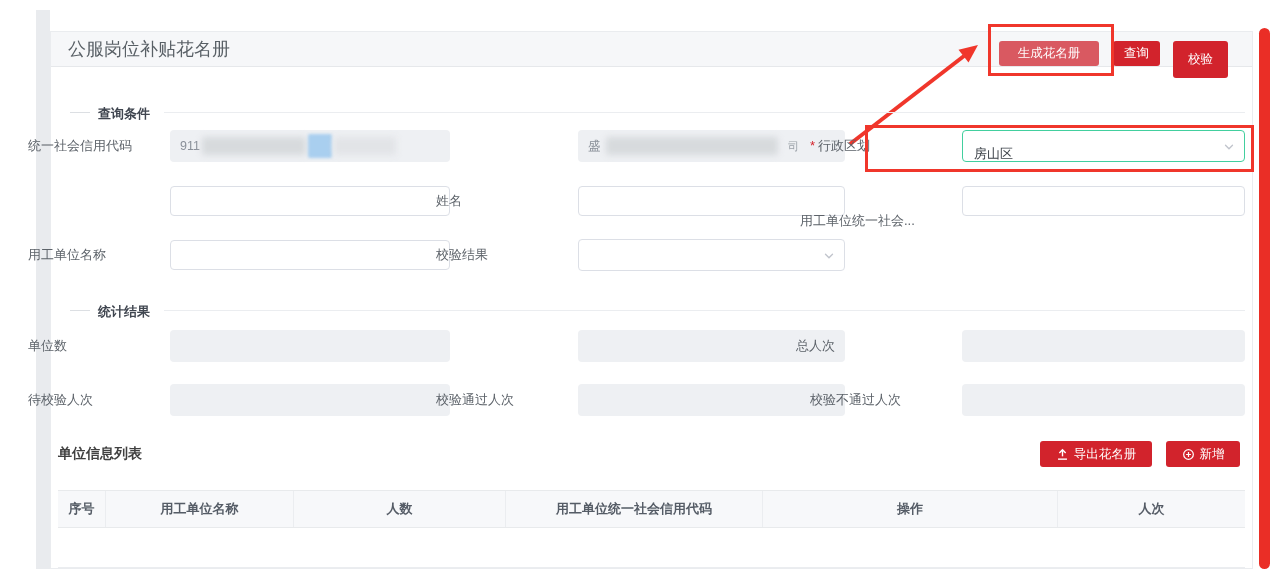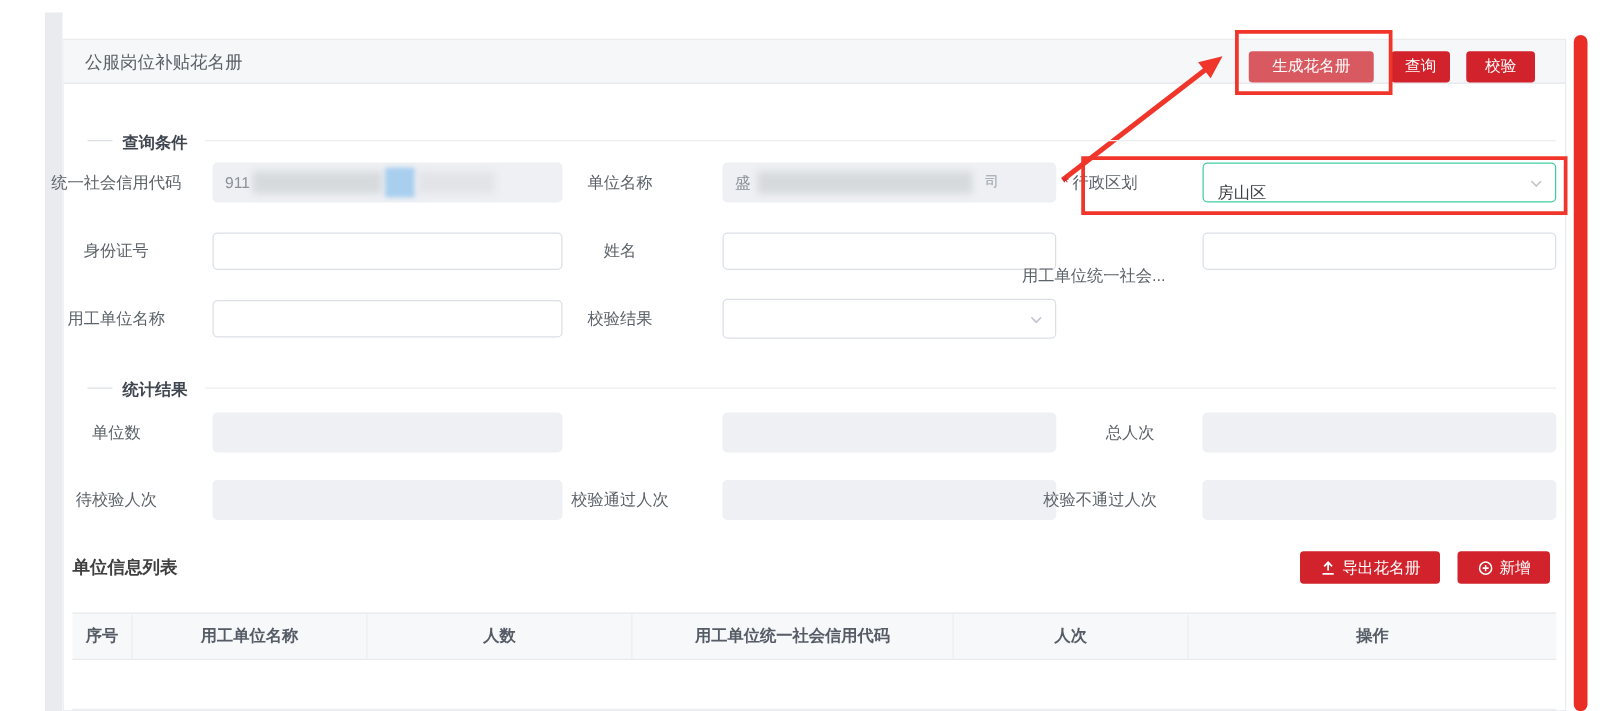--- a/index.html
+++ b/index.html
@@ -7,32 +7,32 @@
         font-family:"Liberation Sans","DejaVu Sans",sans-serif;}
   .abs{position:absolute;}
   
   .left-strip{position:absolute;left:36px;top:10px;width:14px;height:559px;background:#e9ebee;}
   
   .panel{position:absolute;left:50px;top:31px;width:1203px;height:538px;background:#fff;
          border:1px solid #eaecef;box-sizing:border-box;}
   .panel-header{position:absolute;left:51px;top:32px;width:1201px;height:34px;background:#f6f7f9;
                 border-bottom:1px solid #e6e8eb;}
   .panel-title{position:absolute;left:68px;top:32px;height:34px;line-height:34px;
-               font-size:14px;color:#596066;}
+               font-size:18px;color:#596066;}
   
   .btn{position:absolute;display:flex;align-items:center;justify-content:center;gap:5px;
        color:#fff;font-size:12.5px;border:none;border-radius:3px;cursor:pointer;
        font-family:inherit;white-space:nowrap;}
   
   .div-tick{position:absolute;height:1px;background:#dcdfe3;}
   .div-line{position:absolute;height:1px;background:#ebedf0;}
   .div-title{position:absolute;font-size:13px;font-weight:600;color:#404650;white-space:nowrap;}
   
   .lbl{position:absolute;height:32px;line-height:32px;font-size:13px;color:#5c6269;
-       text-align:center;white-space:nowrap;}
+       text-align:left;white-space:nowrap;}
   .req{color:#d4232c;margin-right:3px;}
   .inp{position:absolute;height:30px;background:#fff;border:1px solid #dcdfe6;border-radius:4px;
        box-sizing:border-box;outline:none;padding:0 10px;font-size:13px;color:#333;}
   .inp-dis{position:absolute;height:32px;background:#eef0f3;border-radius:4px;overflow:visible;}
   .dis-text{position:absolute;top:0;height:32px;line-height:32px;font-size:12.5px;color:#8a9099;}
   .redact{position:absolute;top:7px;height:18px;background:#d7dadd;filter:blur(3px);border-radius:2px;}
   .redact-light{background:#e2e4e7;}
   .redact-blue{background:#a9cfef;filter:blur(1.5px);}
   .select{position:absolute;height:32px;background:#fff;border:1px solid #dcdfe6;border-radius:4px;
           box-sizing:border-box;display:flex;align-items:center;padding:16px 28px 0 11px;
@@ -61,63 +61,61 @@
 
 <div id="page">
 
   <div class="left-strip"></div>
   <div class="panel"></div>
   <div class="panel-header"></div>
   <div class="panel-title">公服岗位补贴花名册</div>
 
   <button class="btn" style="left:999px;top:41px;width:100px;height:25px;background:#d95961;">生成花名册</button>
   <button class="btn" style="left:1113px;top:41px;width:47px;height:25px;background:#d2232c;">查询</button>
-  <button class="btn" style="left:1173px;top:41px;width:55px;height:25px;background:#d2232c;">校验</button>
+  <button class="btn" style="left:1173px;top:41px;width:55px;height:37px;background:#d2232c;">校验</button>
 
   <div class="anno-box" style="left:988px;top:24px;width:120px;height:46px;"></div>
 
   <svg class="abs" style="left:838px;top:36px;" width="152" height="115" viewBox="0 0 152 115">
     <line x1="12" y1="108" x2="126" y2="20" stroke="#f0362b" stroke-width="4"></line>
     <polygon points="140,9 130.5,26.5 120.5,13.8" fill="#f0362b"></polygon>
   </svg>
 
   <div class="div-tick" style="left:70px;top:112px;width:20px;"></div>
   <div class="div-title" style="left:98px;top:105px;">查询条件</div>
   <div class="div-line" style="left:164px;top:112px;width:1081px;"></div>
 
   <div class="lbl" style="left:28px;top:130px;width:130px;">统一社会信用代码</div>
   <div class="inp-dis" style="left:170px;top:130px;width:280px;">
     <span class="dis-text" style="left:10px;">911</span>
     <span class="redact" style="left:32px;width:104px;"></span>
     <span class="redact redact-blue" style="left:138px;width:24px;top:4px;height:24px;"></span>
     <span class="redact redact-light" style="left:164px;width:62px;"></span>
   </div>
 
-  <div class="lbl" style="left:436px;top:130px;width:120px;">单位名称</div>
   <div class="inp-dis" style="left:578px;top:130px;width:267px;">
     <span class="dis-text" style="left:10px;">盛</span>
     <span class="redact" style="left:28px;width:172px;"></span>
     <span class="dis-text" style="left:210px;font-size:11px;color:#9ba1a8;">司</span>
   </div>
 
   <div class="lbl" style="left:810px;top:130px;width:140px;">
     <span class="req">*</span><span>行政区划</span>
   </div>
   <div class="select select-green" style="left:962px;top:130px;width:283px;">
     <span>房山区</span>
     <span class="chev">
       <svg width="12" height="12" viewBox="0 0 12 12">
           <path d="M2.5 4.2 L6 7.8 L9.5 4.2" stroke="#c0c4cc" stroke-width="1.3" fill="none" stroke-linecap="round"></path>
         </svg>
     </span>
   </div>
 
   <div class="anno-box" style="left:865px;top:125px;width:383px;height:41px;"></div>
 
-  <div class="lbl" style="left:28px;top:185px;width:130px;">身份证号</div>
   <input class="inp" style="left: 170px; top: 186px; width: 280px;">
 
   <div class="lbl" style="left:436px;top:185px;width:120px;">姓名</div>
   <input class="inp" style="left: 578px; top: 186px; width: 267px;">
 
   <div class="lbl" style="left:800px;top:185px;width:150px;margin-top:20px;">用工单位统一社会...</div>
   <input class="inp" style="left: 962px; top: 186px; width: 283px;">
 
   <div class="lbl" style="left:28px;top:239px;width:130px;">用工单位名称</div>
   <input class="inp" style="left: 170px; top: 240px; width: 280px;">
@@ -134,21 +132,21 @@
 
   <div class="div-tick" style="left:70px;top:310px;width:20px;"></div>
   <div class="div-title" style="left:98px;top:303px;">统计结果</div>
   <div class="div-line" style="left:164px;top:310px;width:1081px;"></div>
 
   <div class="lbl" style="left:28px;top:330px;width:130px;">单位数</div>
   <div class="inp-dis" style="left:170px;top:330px;width:280px;"></div>
 
   <div class="inp-dis" style="left:578px;top:330px;width:267px;"></div>
 
-  <div class="lbl" style="left:834px;top:330px;width:140px;">总人次</div>
+  <div class="lbl" style="left:796px;top:330px;width:140px;">总人次</div>
   <div class="inp-dis" style="left:962px;top:330px;width:283px;"></div>
 
   <div class="lbl" style="left:28px;top:384px;width:130px;">待校验人次</div>
   <div class="inp-dis" style="left:170px;top:384px;width:280px;"></div>
 
   <div class="lbl" style="left:436px;top:384px;width:120px;">校验通过人次</div>
   <div class="inp-dis" style="left:578px;top:384px;width:267px;"></div>
 
   <div class="lbl" style="left:810px;top:384px;width:140px;">校验不通过人次</div>
   <div class="inp-dis" style="left:962px;top:384px;width:283px;"></div>
@@ -174,20 +172,20 @@
         </svg>
     </span>
     <span>新增</span>
   </button>
 
   <div class="thead">
     <div class="th" style="width:47px;">序号</div>
     <div class="th" style="width:188px;">用工单位名称</div>
     <div class="th" style="width:212px;">人数</div>
     <div class="th" style="width:257px;">用工单位统一社会信用代码</div>
+    <div class="th" style="width:295px;">操作</div>
     <div class="th" style="width:188px;">人次</div>
-    <div class="th" style="width:295px;">操作</div>
   </div>
   <div class="tbody"></div>
 
   <div class="scrollbar"></div>
 
 </div>
 
 </body></html>

